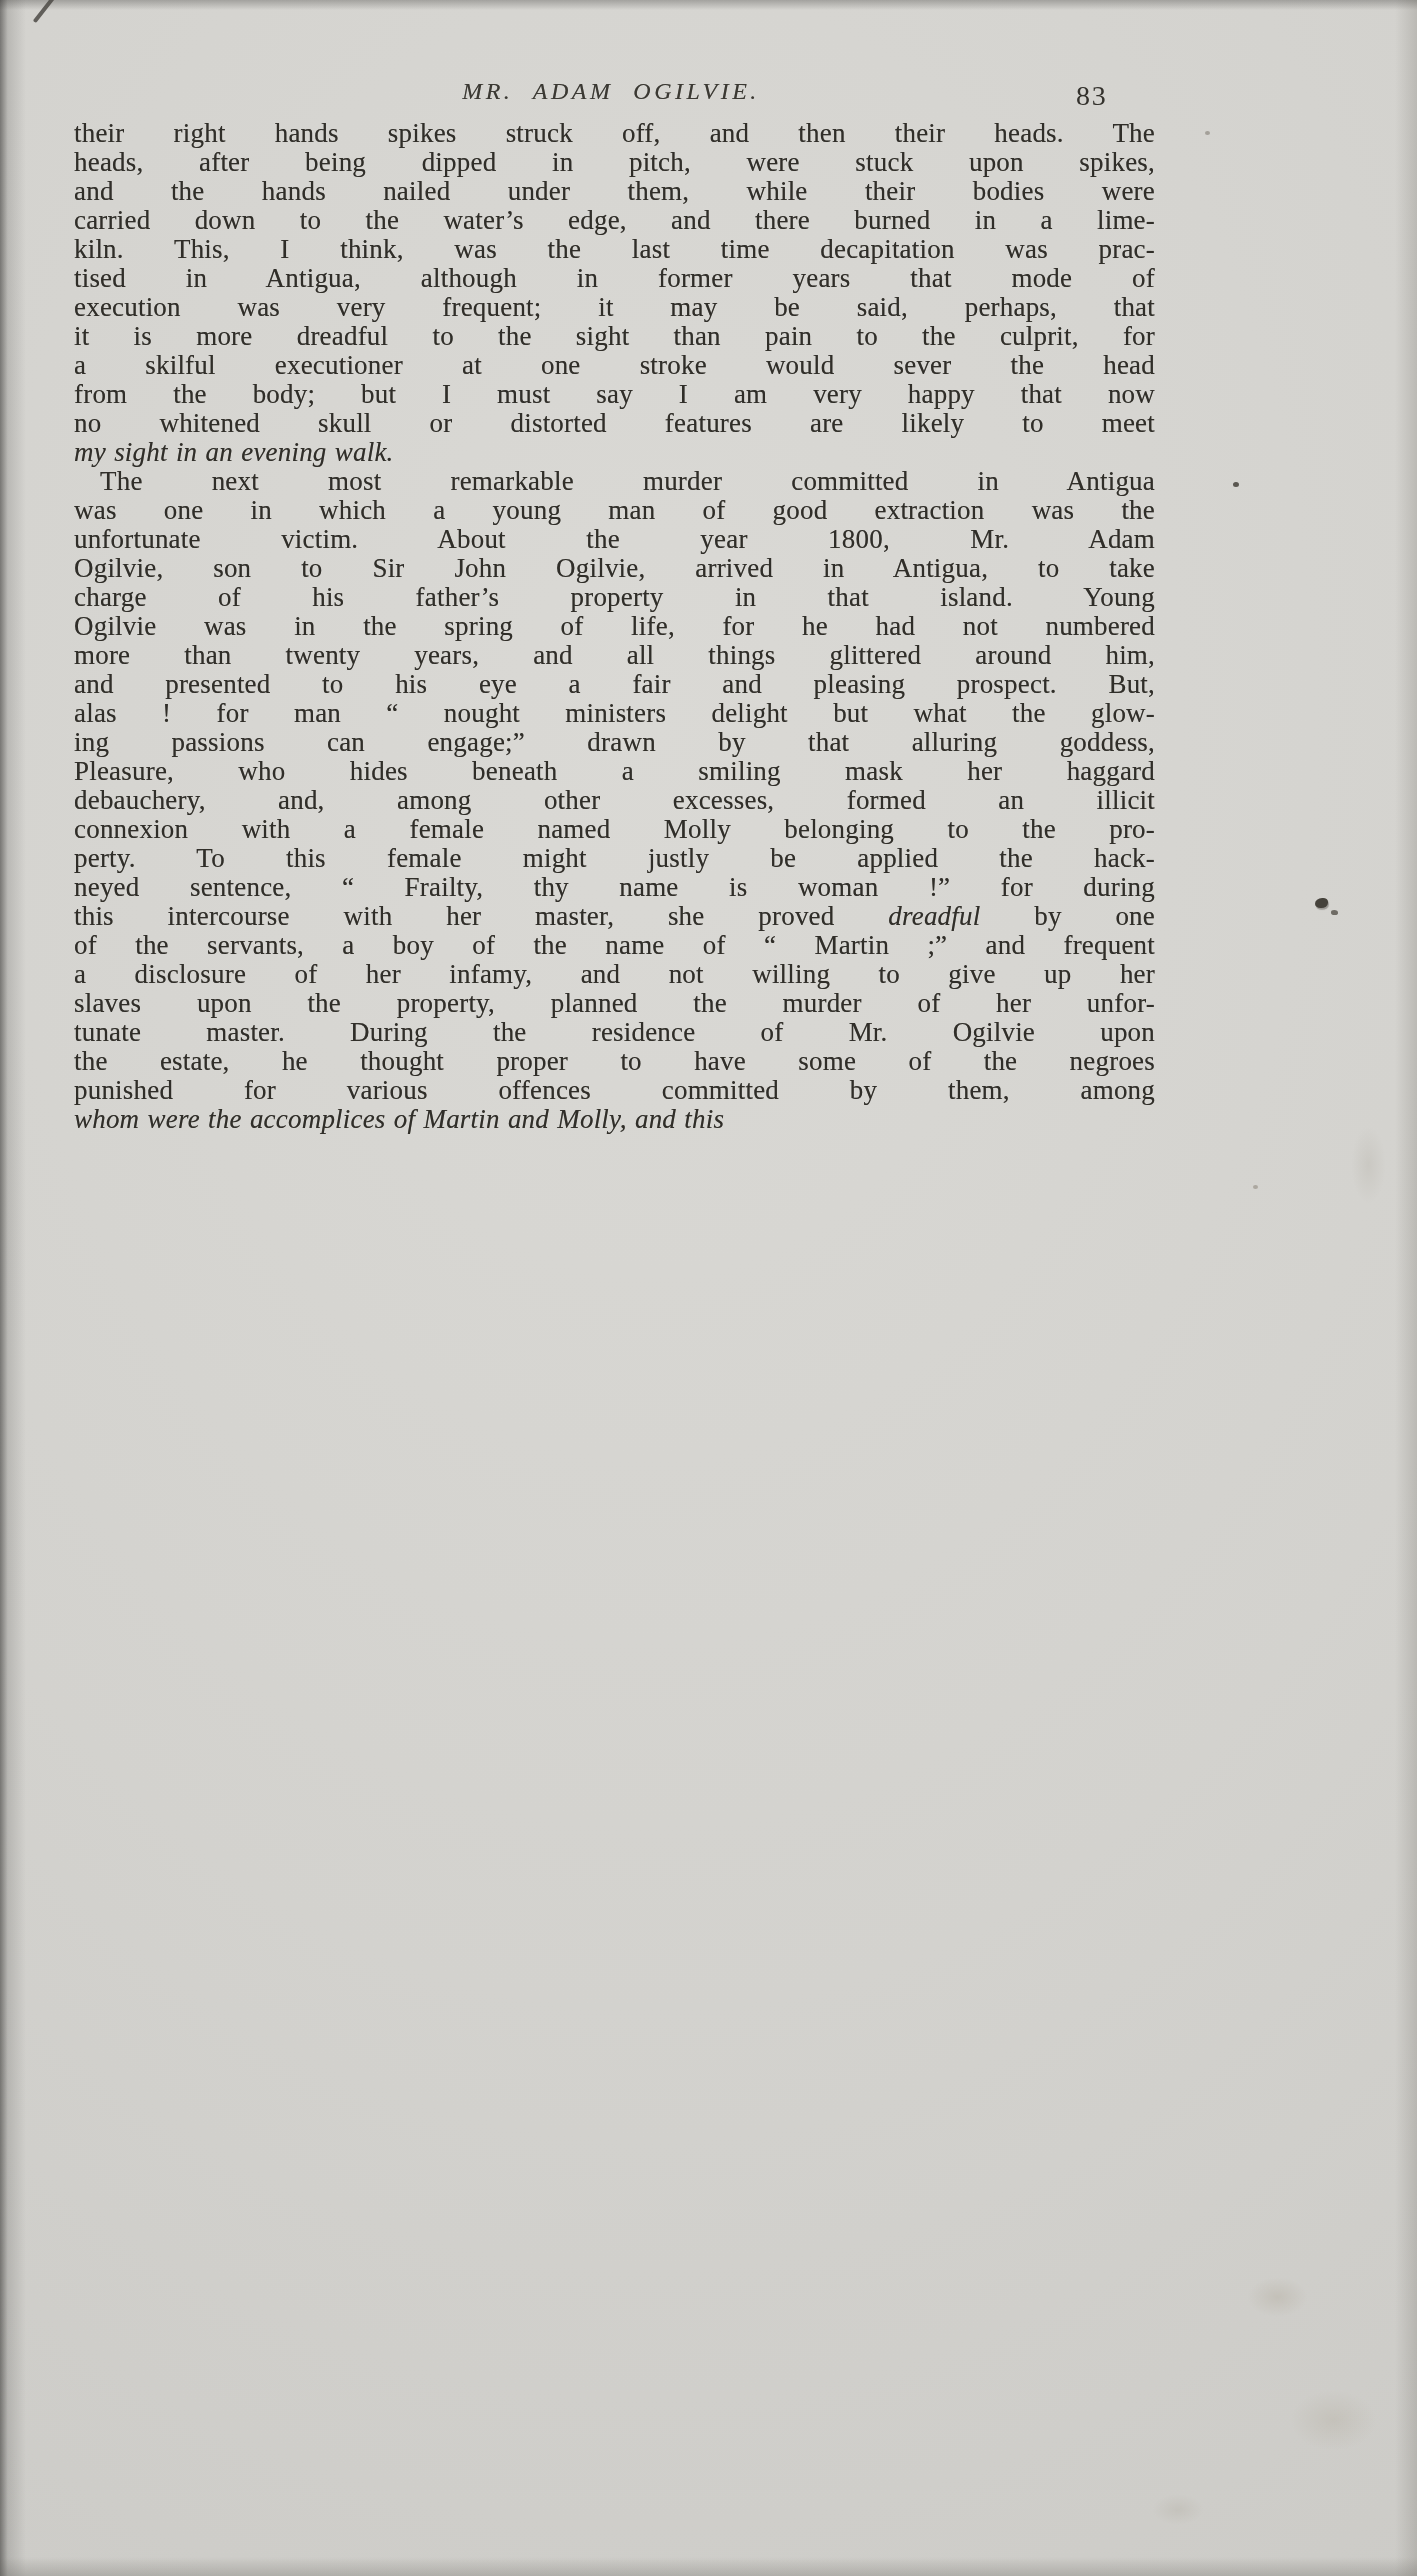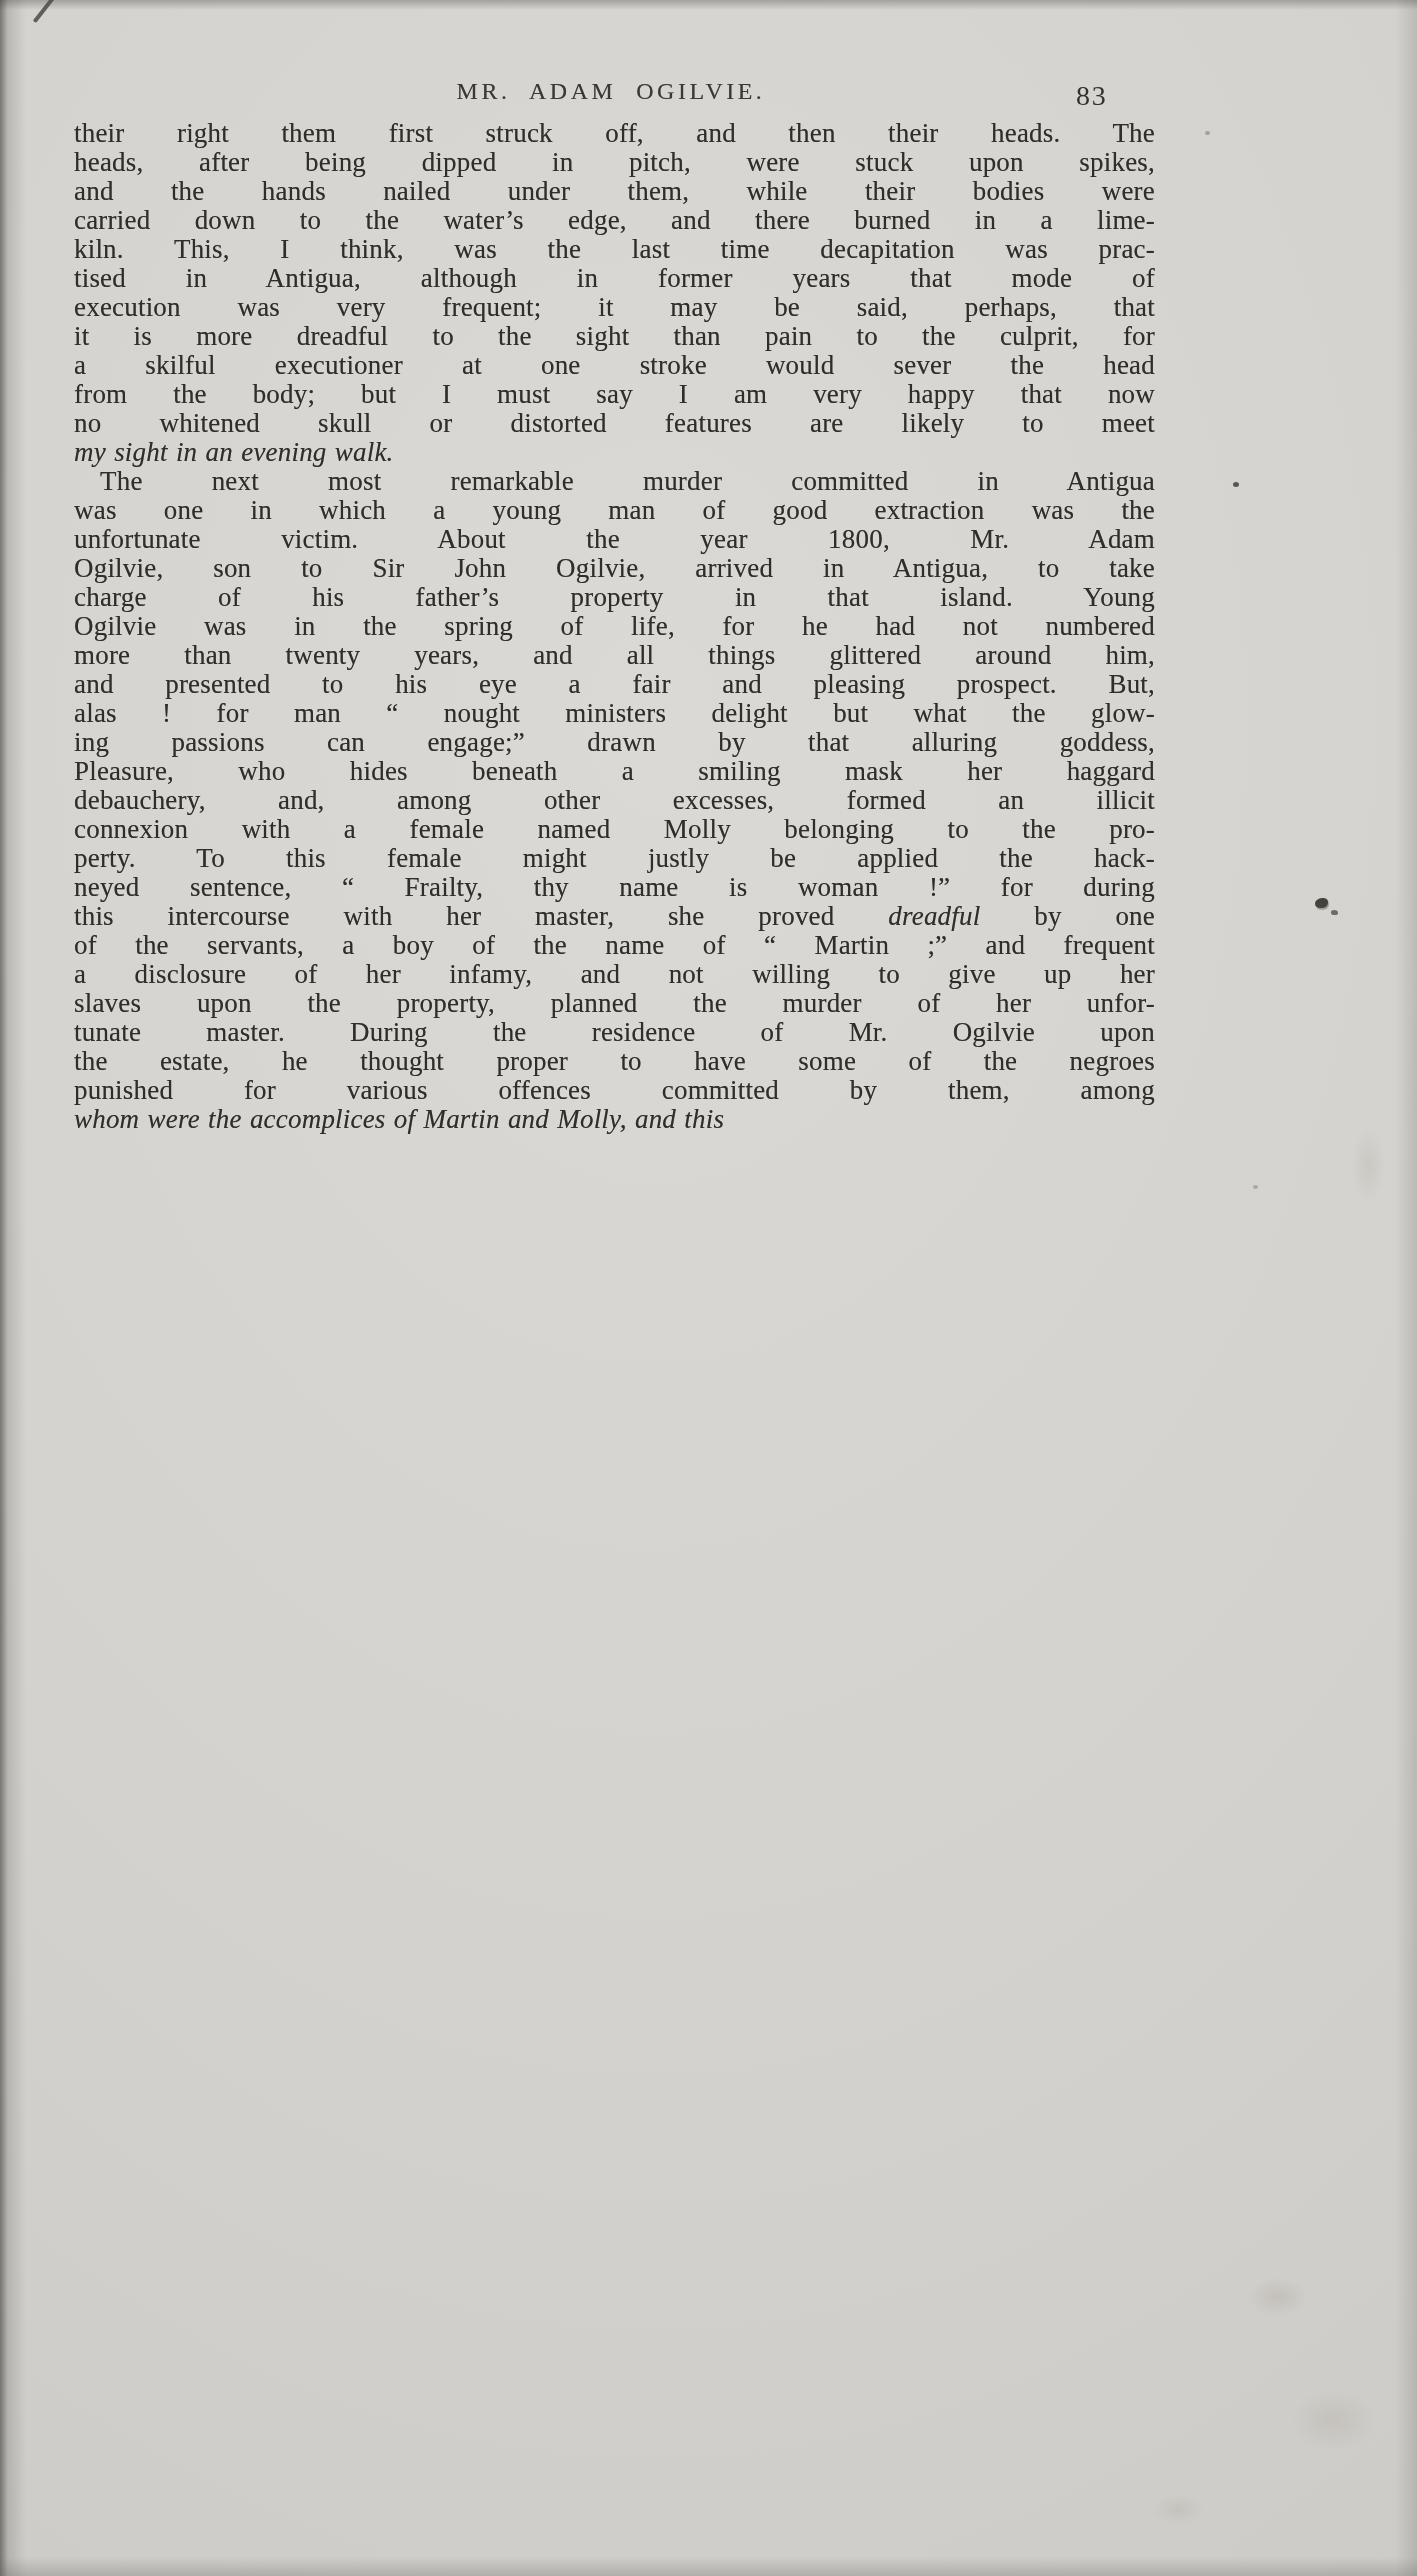--- a/index.html
+++ b/index.html
@@ -34,20 +34,21 @@
     background: linear-gradient(to top, rgba(95,93,87,0.28), rgba(95,93,87,0));
   }
   .running-title {
     position: absolute; top: 78px; left: 74px; width: 1074px;
     text-align: center;
     font-size: 24px;
     letter-spacing: 3.5px;
     word-spacing: 10.4px;
     color: #3b3933;
     text-shadow: 0 0 0.5px rgba(59,57,51,0.5);
+    font-style: italic;
   }
   .page-number {
     position: absolute; top: 80px; left: 1076px;
     font-size: 28px;
     letter-spacing: 1.7px;
     color: #34322d;
   }
   .text-body {
     position: absolute; top: 119px; left: 74px; width: 1081px;
     font-size: 27px;
@@ -89,21 +90,21 @@
 <div class="paper">
   <div class="edge-left"></div>
   <div class="edge-top"></div>
   <div class="edge-right"></div>
   <div class="edge-bottom"></div>
 
   <div class="running-title">MR. ADAM OGILVIE.</div>
   <div class="page-number">83</div>
 
   <div class="text-body">
-      <div class="line">their right them first struck off, and then their heads. The</div>
+      <div class="line">their right hands spikes struck off, and then their heads. The</div>
       <div class="line">heads, after being dipped in pitch, were stuck upon spikes,</div>
       <div class="line">and the hands nailed under them, while their bodies were</div>
       <div class="line">carried down to the water’s edge, and there burned in a lime-</div>
       <div class="line">kiln. This, I think, was the last time decapitation was prac-</div>
       <div class="line">tised in Antigua, although in former years that mode of</div>
       <div class="line">execution was very frequent; it may be said, perhaps, that</div>
       <div class="line">it is more dreadful to the sight than pain to the culprit, for</div>
       <div class="line">a skilful executioner at one stroke would sever the head</div>
       <div class="line">from the body; but I must say I am very happy that now</div>
       <div class="line">no whitened skull or distorted features are likely to meet</div>

